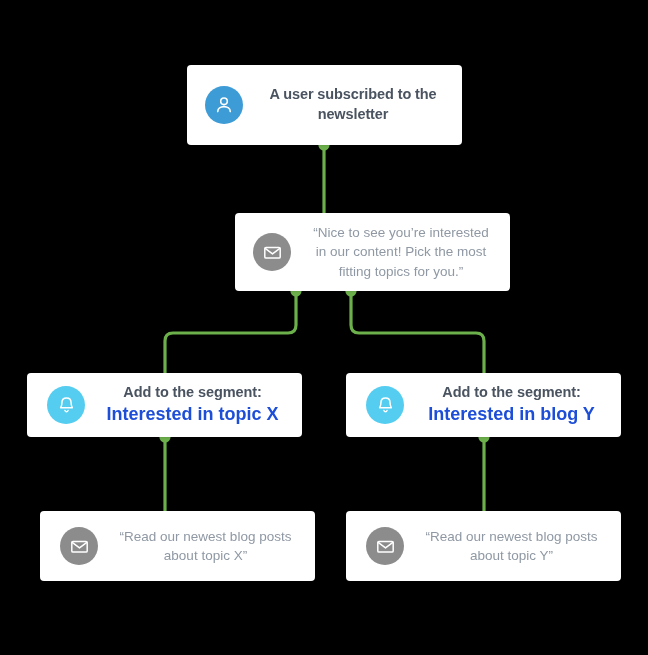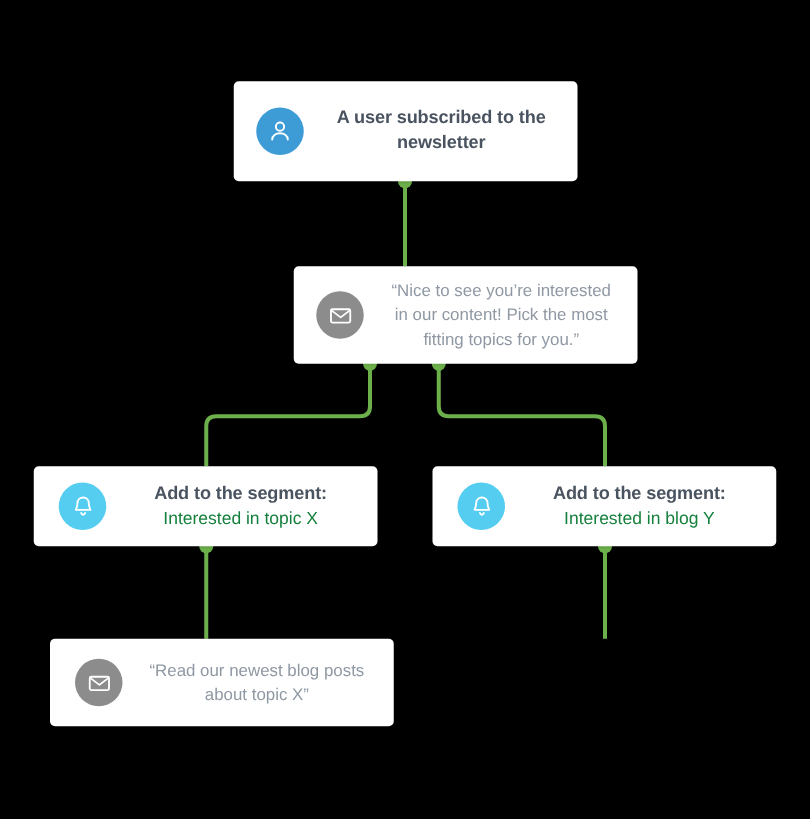--- a/index.html
+++ b/index.html
@@ -53,23 +53,23 @@
     justify-content: center;
   }
   .title {
     font-size: 14.5px;
     font-weight: bold;
     color: #4a5360;
     line-height: 1.35;
     letter-spacing: -0.1px;
   }
   .subtitle {
-    font-size: 14px;
-    font-weight: normal;
-    color: #15803d;
+    font-size: 18px;
+    font-weight: bold;
+    color: #1d4ed8;
     line-height: 1.38;
   }
   .quote {
     font-size: 13.5px;
     font-weight: normal;
     color: #8f98a3;
     line-height: 1.42;
   }
 
   
@@ -169,14 +169,25 @@
       <svg width="21" height="21" viewBox="0 0 24 24" fill="none" stroke="#ffffff" stroke-width="1.7" stroke-linecap="round" stroke-linejoin="round">
         <rect x="3.2" y="6.2" width="17.6" height="12.2" rx="1.4"></rect>
         <path d="M3.6 7.2 L12 13.6 L20.4 7.2"></path>
       </svg>
     </span>
     <div class="card-body">
       <div class="quote">“Read our newest blog posts about topic X”</div>
     </div>
   </div>
 
+  <div class="card" id="card-msg-y">
+    <span class="icon-wrap icon-gray">
+      <svg width="21" height="21" viewBox="0 0 24 24" fill="none" stroke="#ffffff" stroke-width="1.7" stroke-linecap="round" stroke-linejoin="round">
+        <rect x="3.2" y="6.2" width="17.6" height="12.2" rx="1.4"></rect>
+        <path d="M3.6 7.2 L12 13.6 L20.4 7.2"></path>
+      </svg>
+    </span>
+    <div class="card-body">
+      <div class="quote">“Read our newest blog posts about topic Y”</div>
+    </div>
+  </div>
 
 </div>
 
 </body></html>

